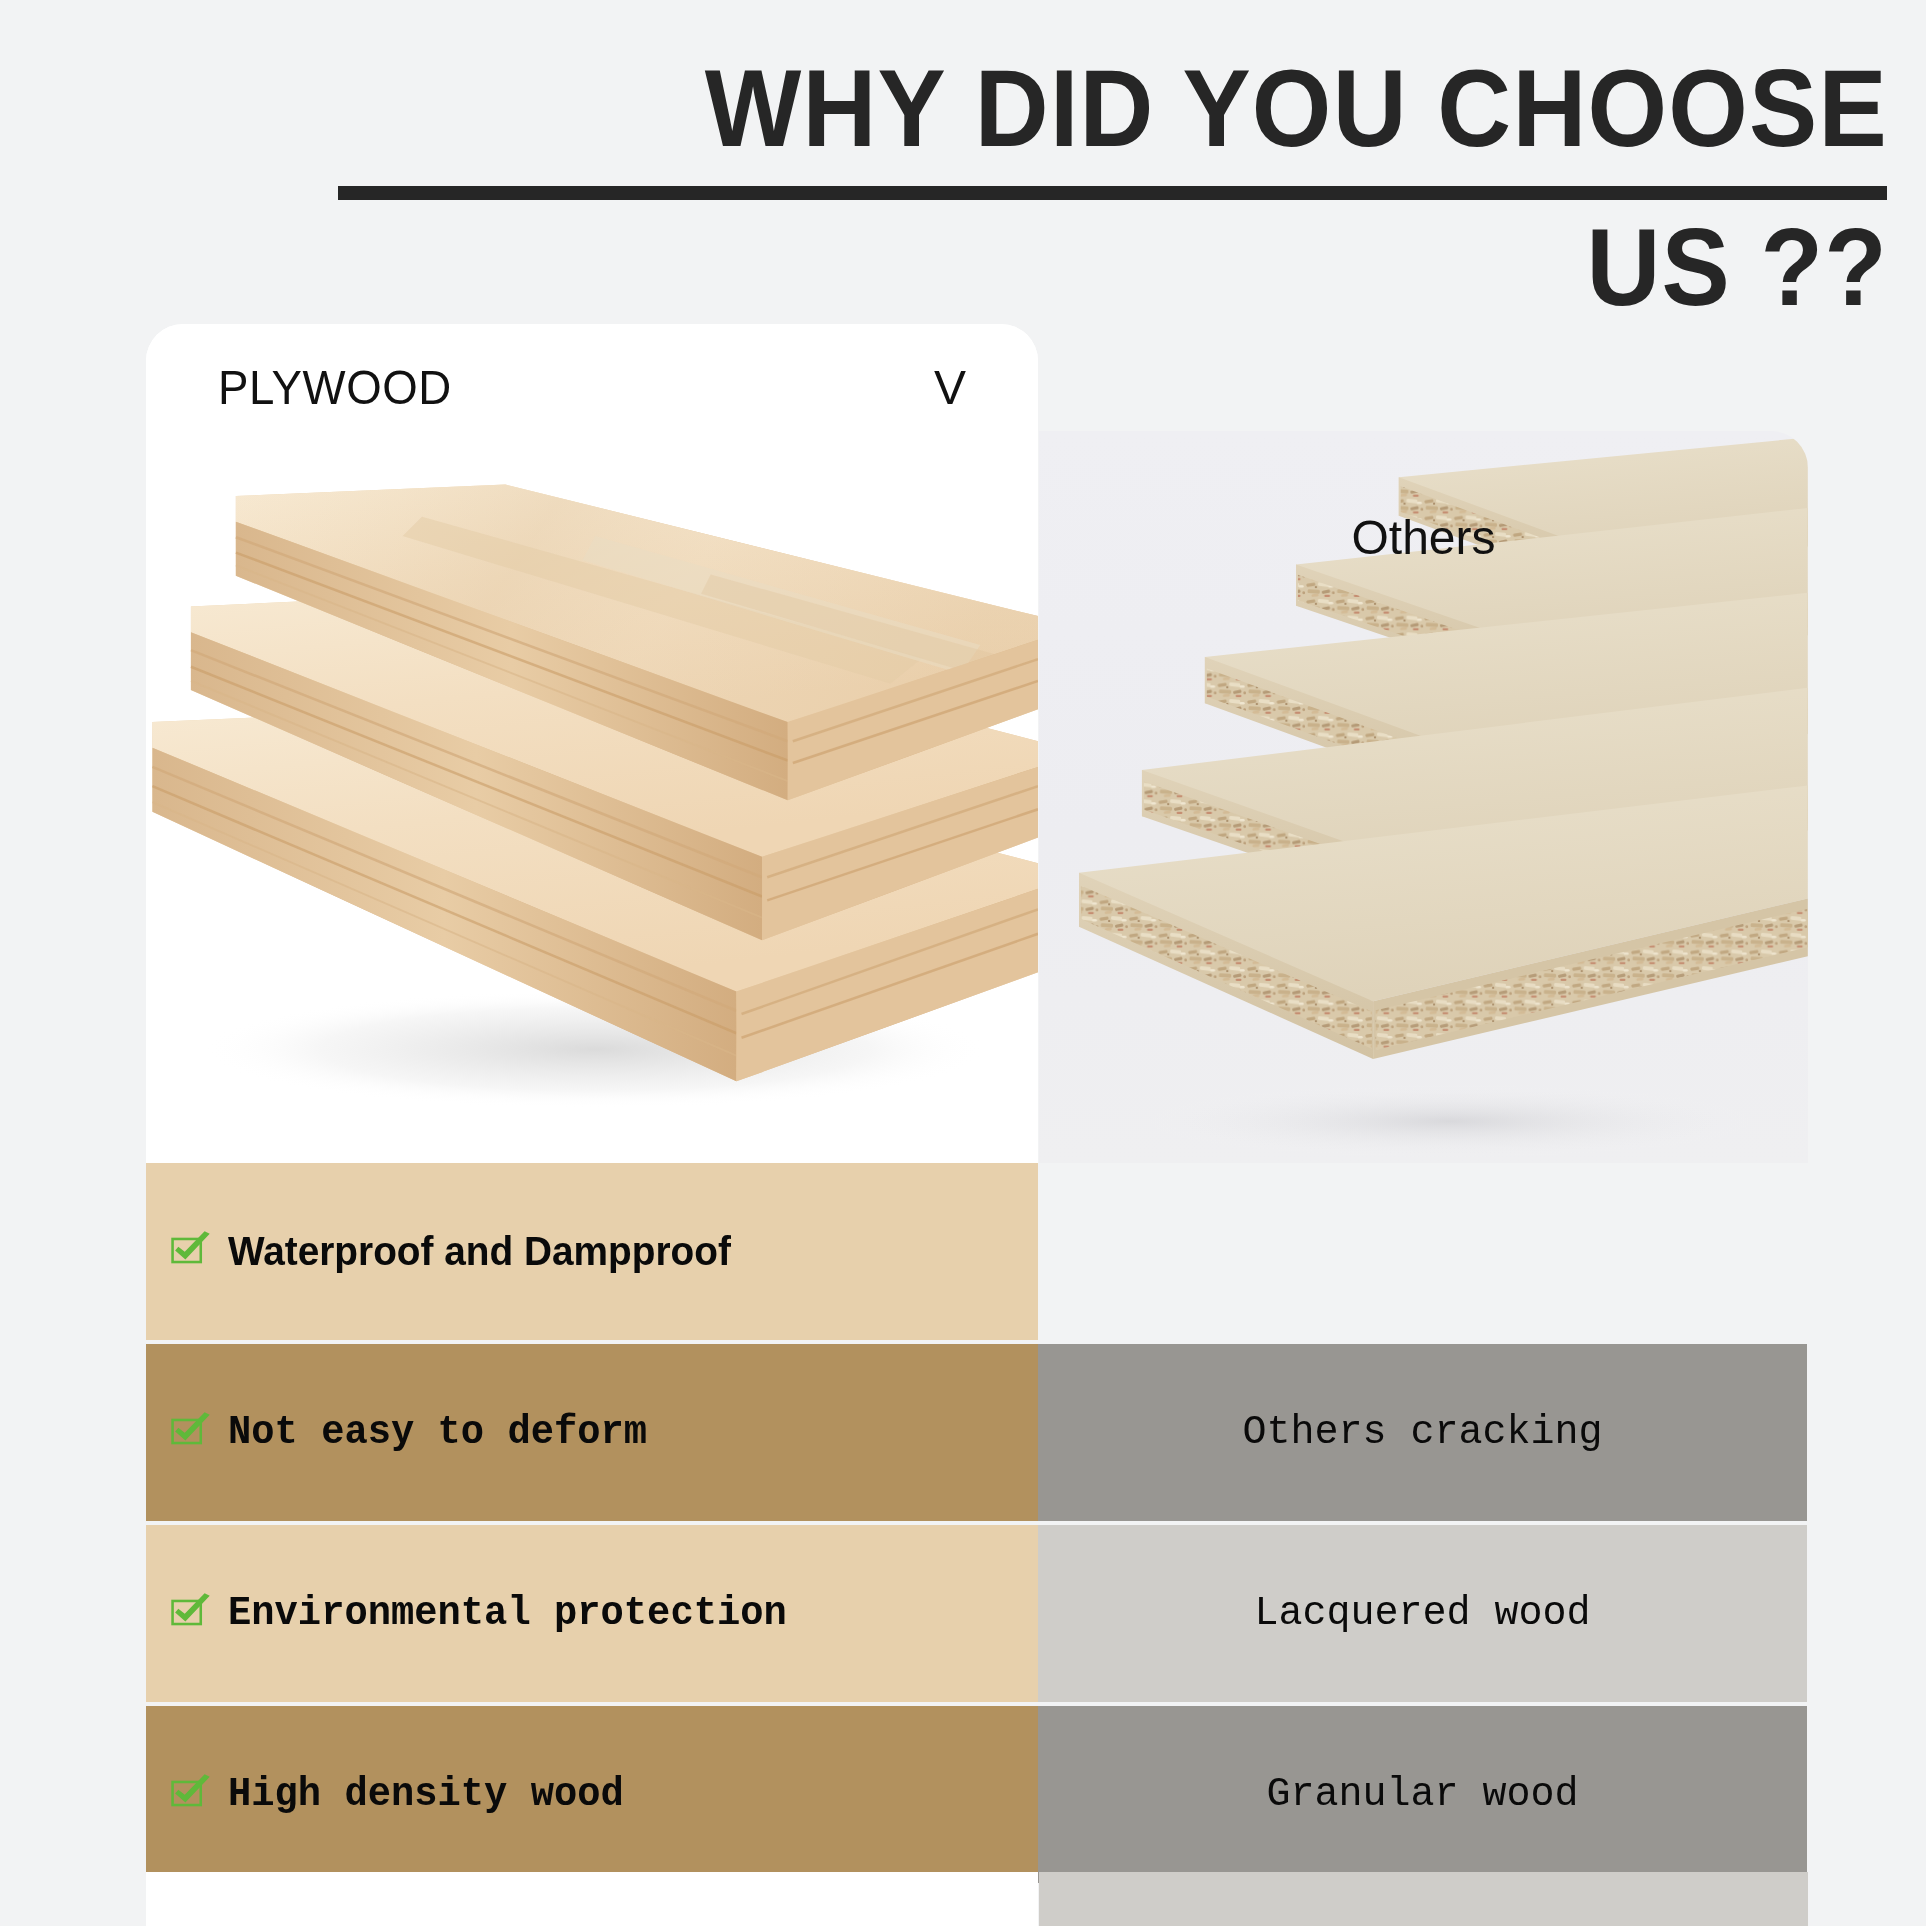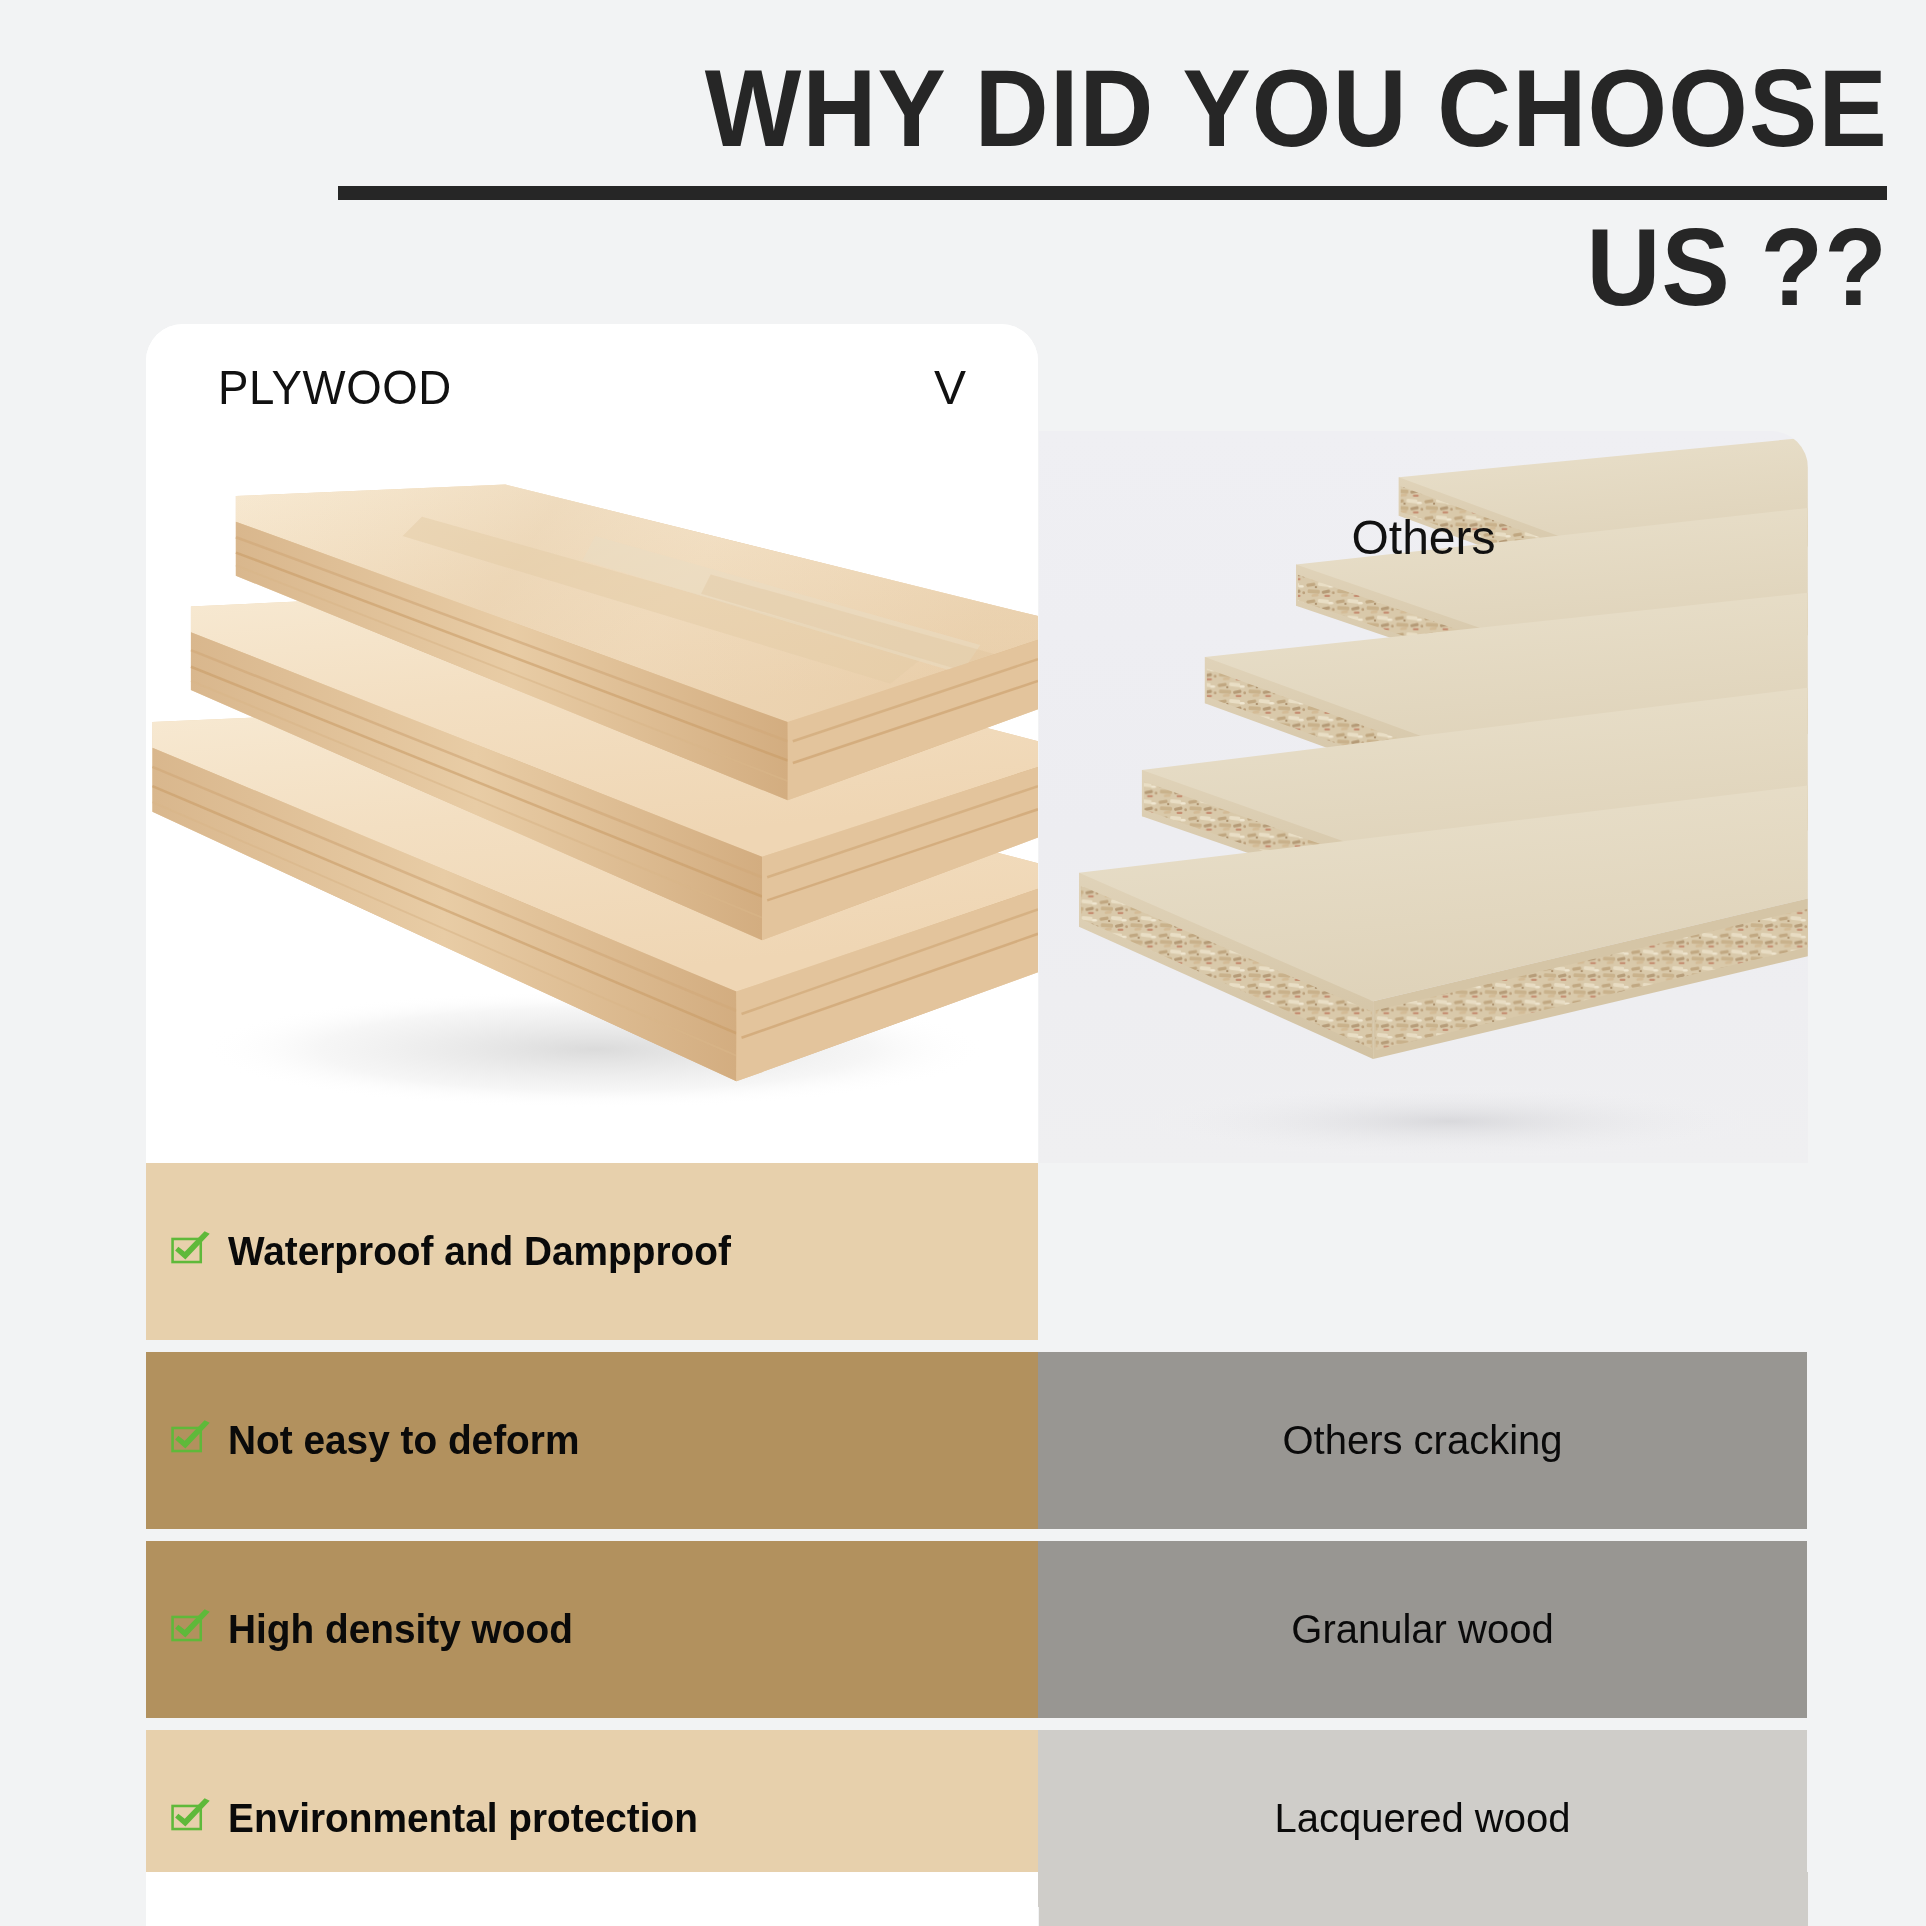--- a/index.html
+++ b/index.html
@@ -86,21 +86,21 @@
   .ply-stage{position:absolute; left:0; top:0; width:892px; height:839px;}
 
   
   .chip-stage{position:absolute; left:0; top:0; width:769px; height:732px;}
 
   
   #rows{
     position:absolute; left:146px; top:1163px; width:1661px; height:980px;
   }
   .row{ position:relative; width:100%; height:177px; display:flex; }
-  .row + .row{ margin-top:12px; }
+  .row + .row{ margin-top:4px;font-family:Liberation Mono, monospace; }
 
   .cell-left{
     width:892px; height:100%;
     display:flex; align-items:center;
     box-sizing:border-box; padding-left:24.4px;
   }
   .cell-right{
     width:769px; height:100%;
     display:flex; align-items:center; justify-content:center;
     box-sizing:border-box; padding:0 22px;
@@ -318,43 +318,43 @@
         <rect x="4" y="14" width="44" height="36" fill="none" stroke="#5FB93A" stroke-width="4"></rect>
         <path d="M8 32 L24 46 L62 6 L54 2 L23 34 L13 26 Z" fill="#5FB93A"></path>
       </svg>
       <span class="feature-text">Not easy to deform</span>
     </div>
     <div class="cell-right">
       <span class="other-text">Others cracking</span>
     </div>
   </div>
 
+  <div class="row odd">
+    <div class="cell-left">
+      <svg class="check-icon" viewBox="0 0 64 64">
+        <rect x="4" y="14" width="44" height="36" fill="none" stroke="#5FB93A" stroke-width="4"></rect>
+        <path d="M8 32 L24 46 L62 6 L54 2 L23 34 L13 26 Z" fill="#5FB93A"></path>
+      </svg>
+      <span class="feature-text">Environmental protection</span>
+    </div>
+    <div class="cell-right">
+      <span class="other-text">Lacquered wood</span>
+    </div>
+  </div>
+
   <div class="row even">
     <div class="cell-left">
       <svg class="check-icon" viewBox="0 0 64 64">
         <rect x="4" y="14" width="44" height="36" fill="none" stroke="#5FB93A" stroke-width="4"></rect>
         <path d="M8 32 L24 46 L62 6 L54 2 L23 34 L13 26 Z" fill="#5FB93A"></path>
       </svg>
       <span class="feature-text">High density wood</span>
     </div>
     <div class="cell-right">
       <span class="other-text">Granular wood</span>
     </div>
   </div>
 
-  <div class="row odd">
-    <div class="cell-left">
-      <svg class="check-icon" viewBox="0 0 64 64">
-        <rect x="4" y="14" width="44" height="36" fill="none" stroke="#5FB93A" stroke-width="4"></rect>
-        <path d="M8 32 L24 46 L62 6 L54 2 L23 34 L13 26 Z" fill="#5FB93A"></path>
-      </svg>
-      <span class="feature-text">Environmental protection</span>
-    </div>
-    <div class="cell-right">
-      <span class="other-text">Lacquered wood</span>
-    </div>
-  </div>
-
 </div>
 
 <div id="footer-left"></div>
 <div id="footer-right"></div>
 
 
 </body></html>

